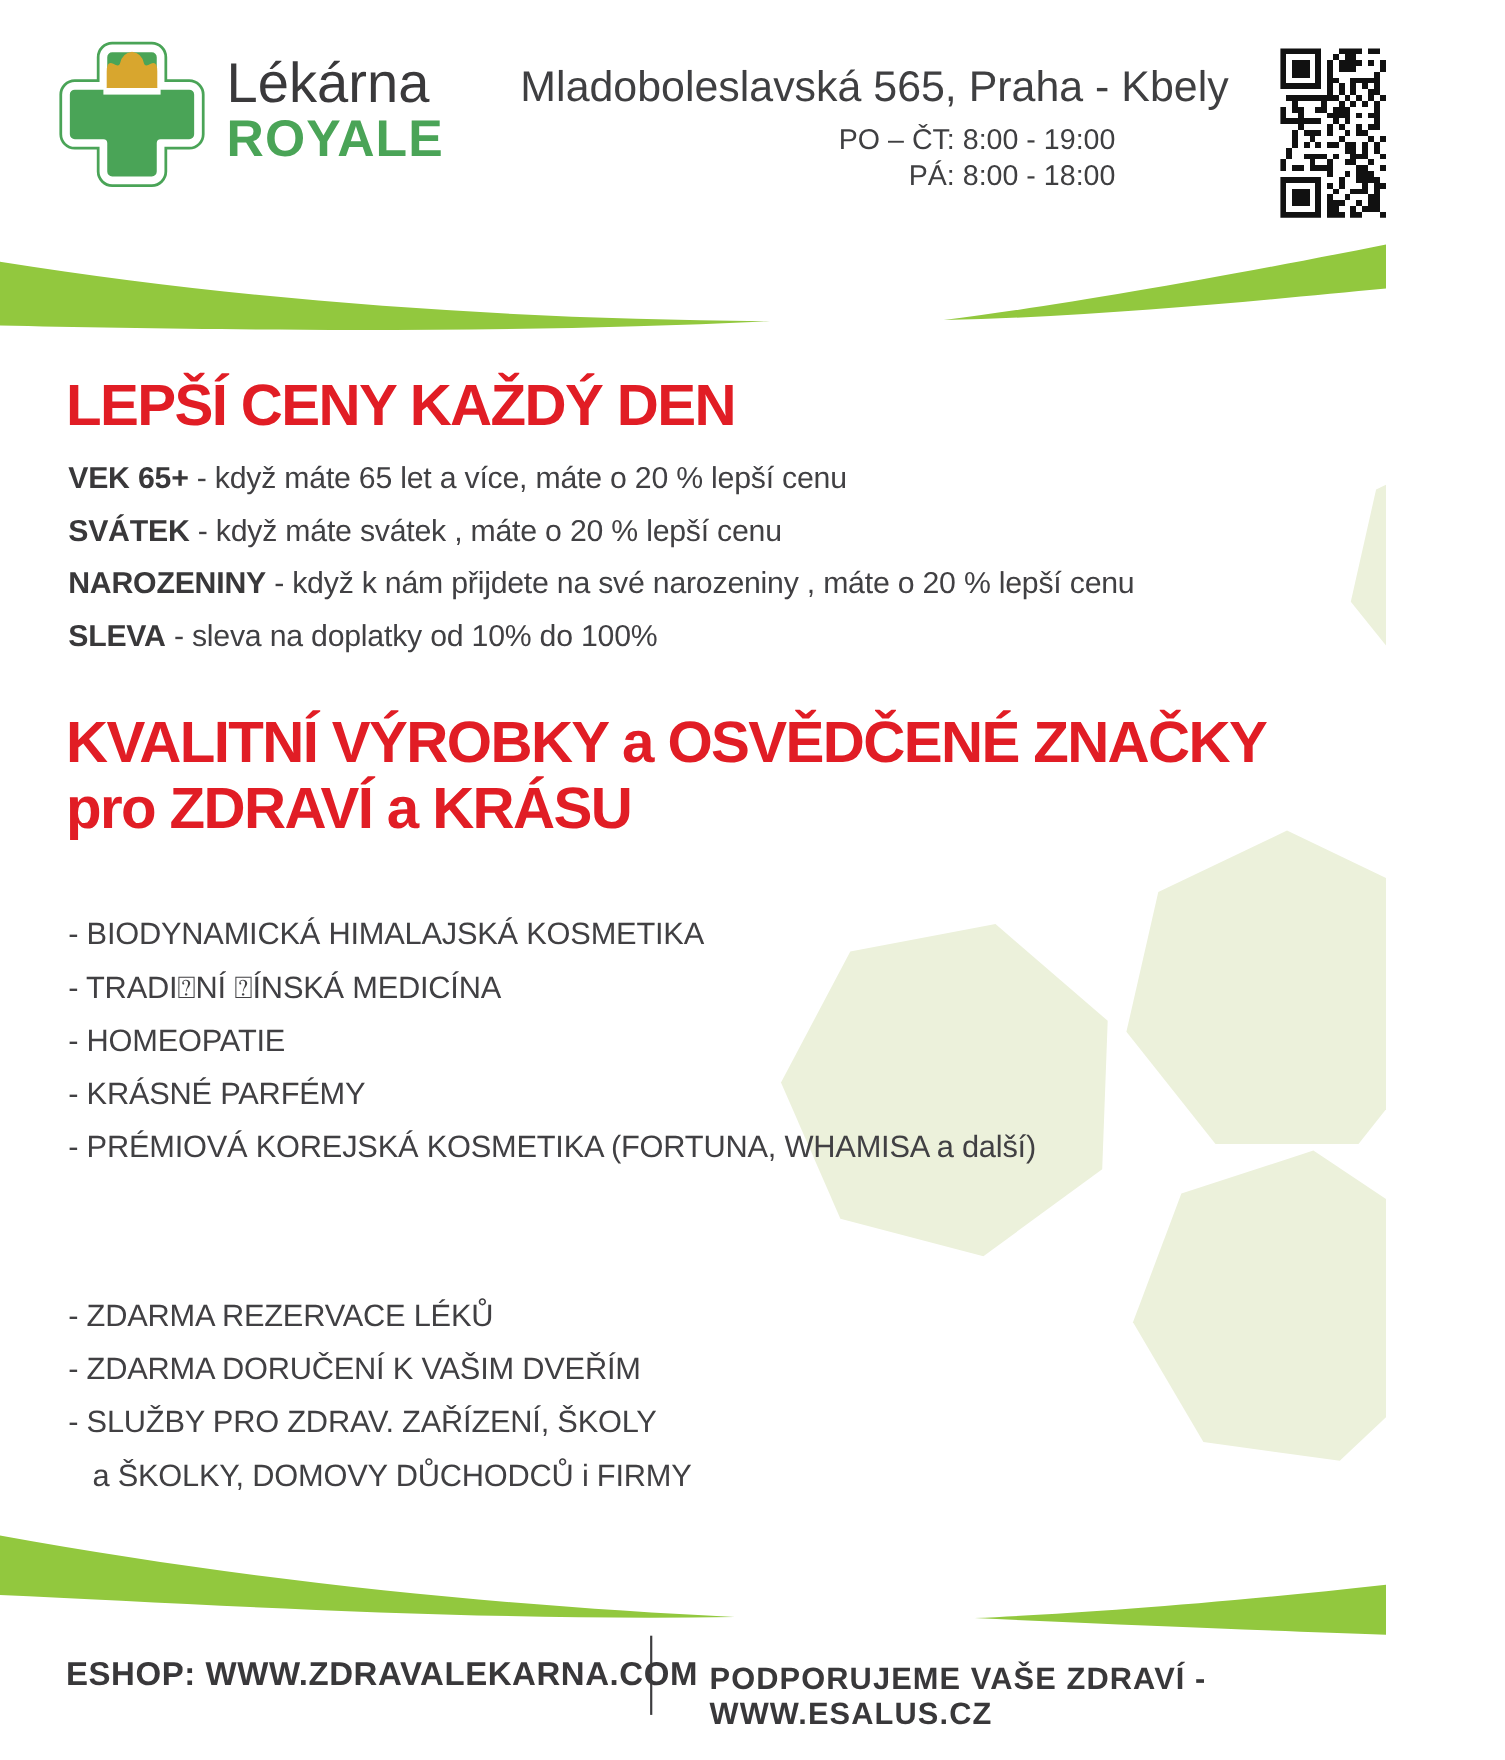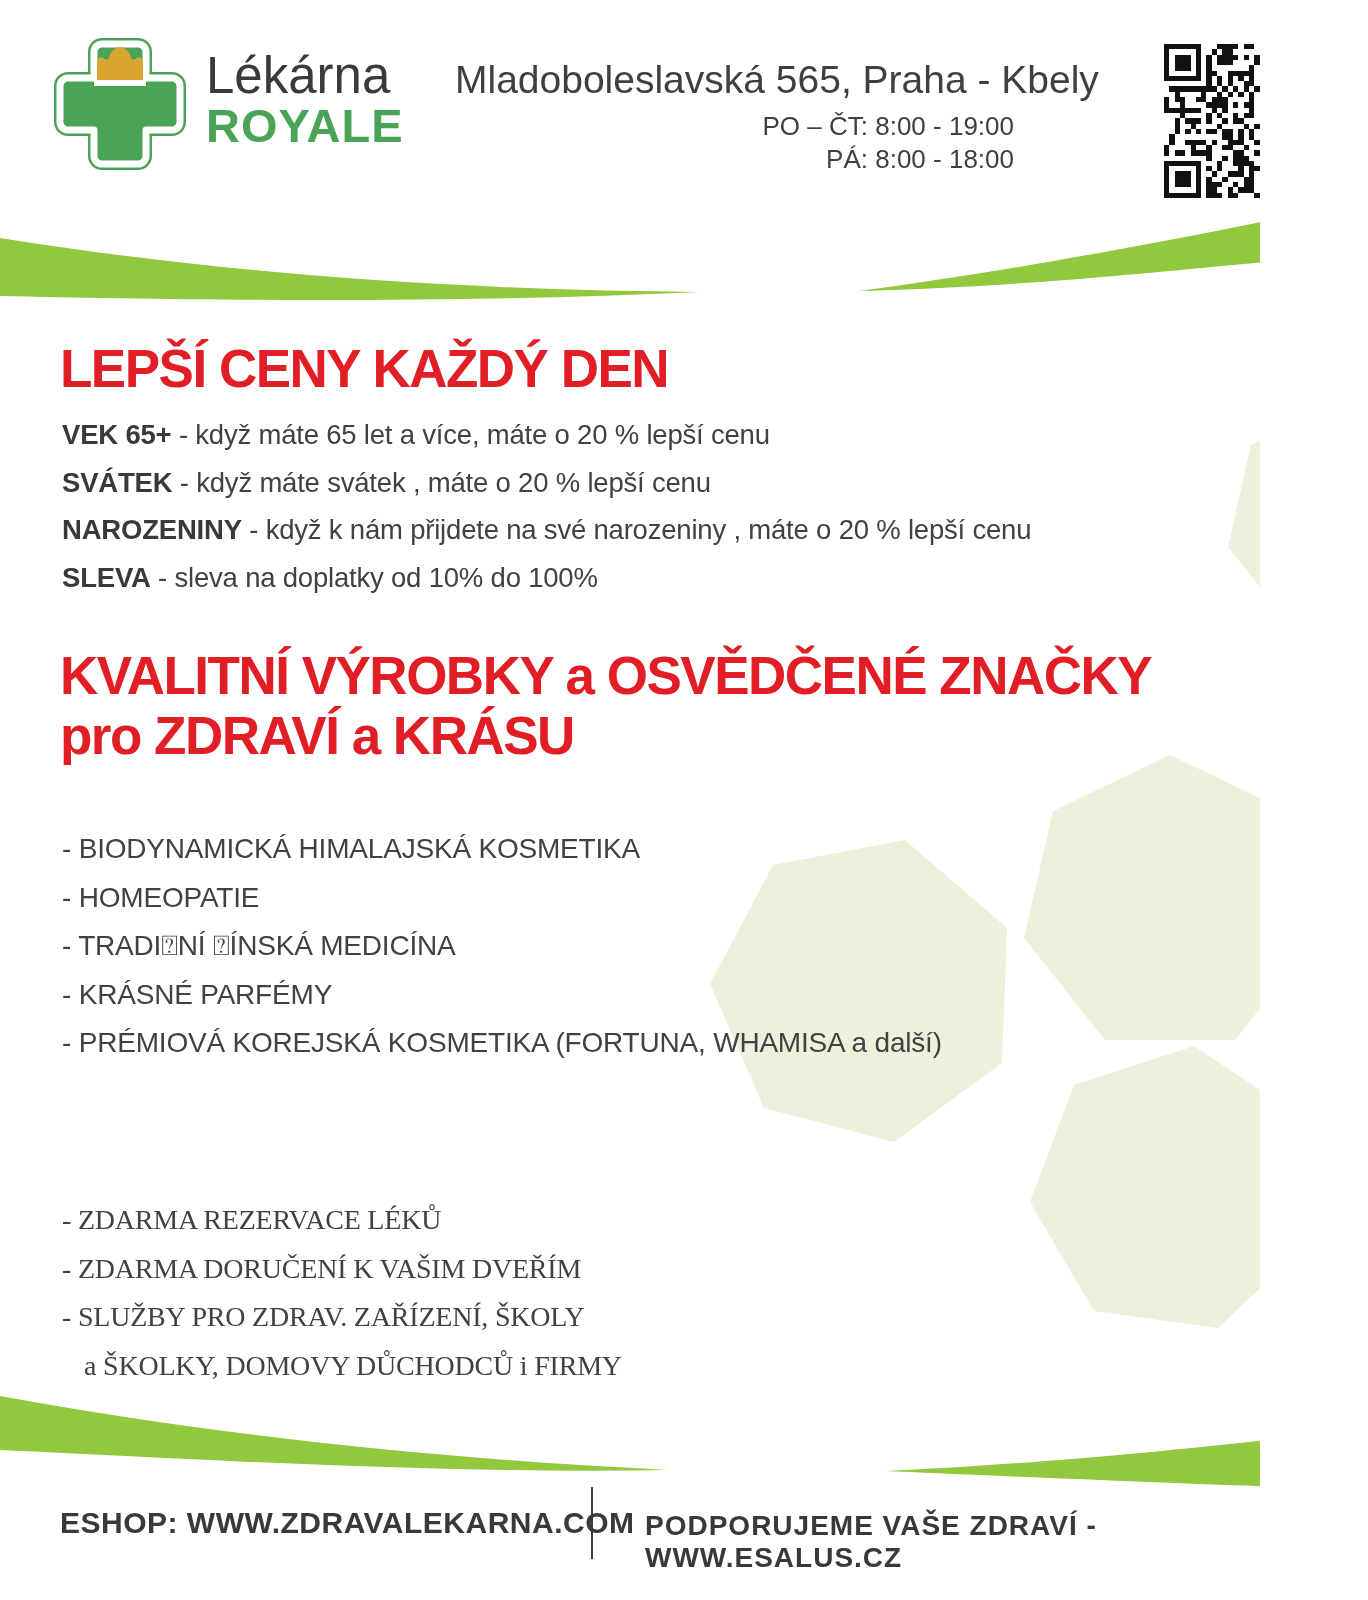--- a/index.html
+++ b/index.html
@@ -8,35 +8,35 @@
     position:relative;width:1260px;height:1600px;background:#ffffff;
     overflow:hidden;font-family:"Liberation Sans","DejaVu Sans",sans-serif;
     color:#3e3d40;
   }
   .bg-svg{position:absolute;left:0;top:0;width:1368px;height:1600px;pointer-events:none;}
 
   
   .logo-cross{position:absolute;left:50px;top:34px;width:140px;height:140px;}
   .brand-line1{position:absolute;left:206px;top:50px;font-size:51px;line-height:52px;color:#3a393b;letter-spacing:0;}
   .brand-line2{position:absolute;left:206px;top:101px;font-size:47px;line-height:50px;font-weight:700;color:#4aa457;letter-spacing:1px;}
-  .address{position:absolute;left:455px;top:58px;width:680px;font-size:39px;color:#3f3f41;}
+  .address{position:absolute;left:455px;top:58px;width:680px;text-align:center;font-size:39px;color:#3f3f41;}
   .hours{position:absolute;top:110px;right:246px;text-align:right;font-size:26px;line-height:33px;color:#3f3f41;}
   .qr-box{position:absolute;left:1164px;top:44px;width:154px;height:154px;}
 
   
   .h-red{position:absolute;left:60px;color:#e11d25;font-weight:700;font-size:53px;line-height:60px;letter-spacing:-1.5px;}
   .s1-title{top:339px;}
   .s2-title{top:646px;}
   .s3-title{top:1086px;}
 
   .plain-list{position:absolute;left:62px;font-size:27.5px;letter-spacing:-0.2px;color:#414043;}
   .s1-list{top:411px;line-height:47.5px;}
   .s1-list b{font-weight:700;color:#39383a;}
   .s2-list{top:784px;line-height:48.5px;font-size:28px;margin-top:41px;}
-  .s3-list{top:1196px;line-height:48.5px;font-size:28px;font-family:Liberation Serif, serif;}
+  .s3-list{top:1172px;line-height:48.5px;font-size:28px;}
   .indent{padding-left:22px;}
 
   
   .footer-divider{position:absolute;left:591px;top:1487px;width:2px;height:72px;background:#3e3d40;}
   .footer-left{position:absolute;left:60px;top:1506px;font-size:30px;font-weight:700;letter-spacing:0.5px;color:#39383a;}
   .footer-right{position:absolute;left:645px;top:1510px;font-size:28px;font-weight:700;letter-spacing:1px;color:#39383a;}
 </style>
 </head>
 <body>
 
@@ -409,22 +409,22 @@
     <div><b>NAROZENINY</b><span> - když k nám přijdete na své narozeniny , máte o 20 % lepší cenu</span></div>
     <div><b>SLEVA</b><span> - sleva na doplatky od 10% do 100%</span></div>
   </div>
 
   <div class="h-red s2-title">
     <div>KVALITNÍ VÝROBKY a OSVĚDČENÉ ZNAČKY</div>
     <div>pro ZDRAVÍ a KRÁSU</div>
   </div>
   <div class="plain-list s2-list">
     <div>- BIODYNAMICKÁ HIMALAJSKÁ KOSMETIKA</div>
+    <div>- TRADI⍰NÍ ⍰ÍNSKÁ MEDICÍNA</div>
     <div>- HOMEOPATIE</div>
-    <div>- TRADI⍰NÍ ⍰ÍNSKÁ MEDICÍNA</div>
     <div>- KRÁSNÉ PARFÉMY</div>
     <div>- PRÉMIOVÁ KOREJSKÁ KOSMETIKA (FORTUNA, WHAMISA a další)</div>
   </div>
 
   <div class="plain-list s3-list">
     <div>- ZDARMA REZERVACE LÉKŮ</div>
     <div>- ZDARMA DORUČENÍ K VAŠIM DVEŘÍM</div>
     <div>- SLUŽBY PRO ZDRAV. ZAŘÍZENÍ, ŠKOLY</div>
     <div class="indent">a ŠKOLKY, DOMOVY DŮCHODCŮ i FIRMY</div>
   </div>

